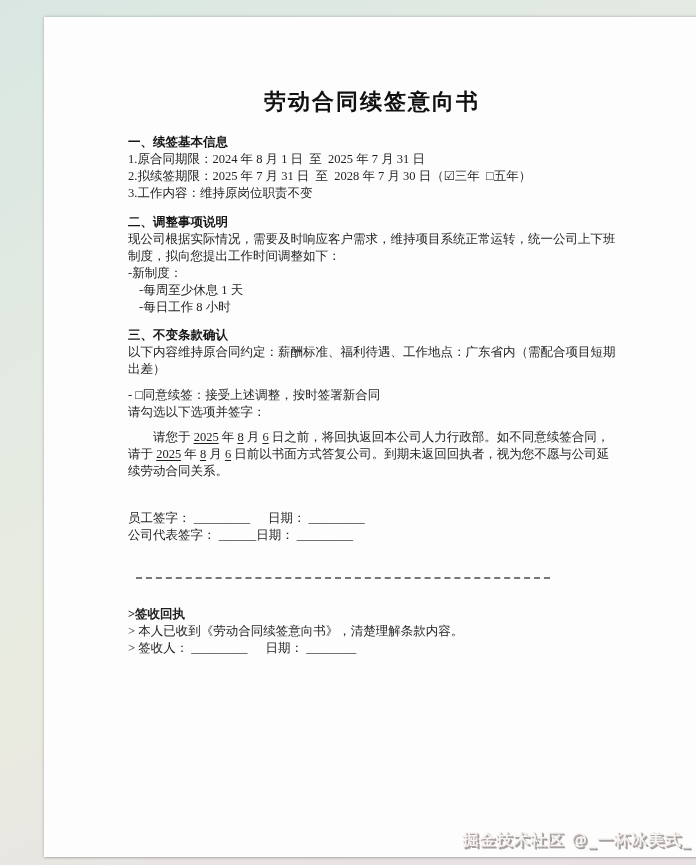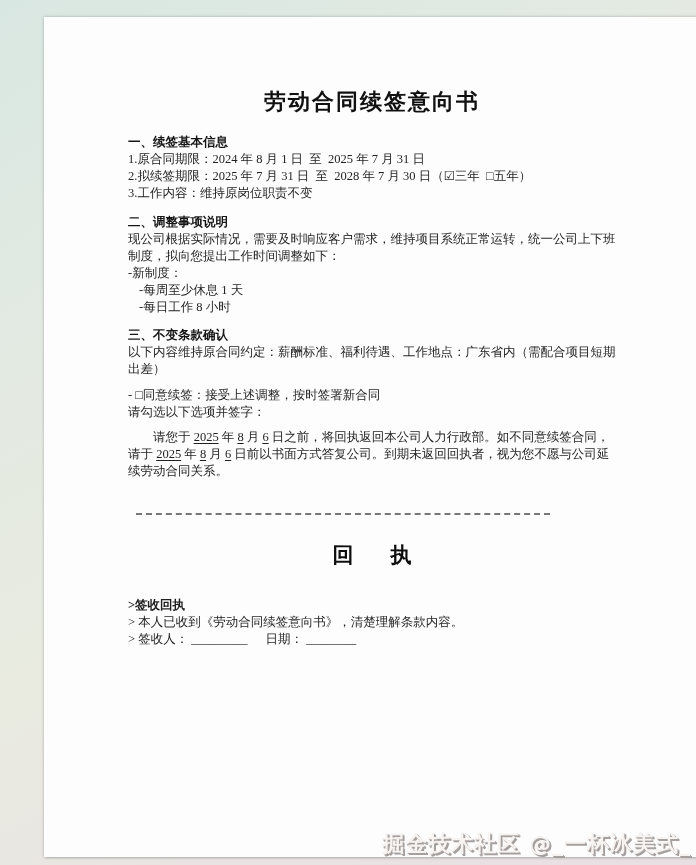--- a/index.html
+++ b/index.html
@@ -75,23 +75,23 @@
     color: #0d0d0d;
     margin-top: 25px;
   }
   .receipt-title .char2 { margin-left: 37px; }
 
   .receipt-body { margin-top: 27px; }
   .receipt-body .bold { font-weight: 700; }
 
   .watermark {
     position: absolute;
-    right: 5px; bottom: 6px;
+    right: 5px; bottom: 14px;
     font-family: "DejaVu Sans", "Liberation Sans", sans-serif;
-    font-size: 22px;
+    font-size: 16px;
     font-weight: 600;
     letter-spacing: 1px;
     color: #f7f3f1;
     text-shadow: 2px 2px 0 #a5a09e, 1px 1px 0 #b5b0ae;
     white-space: nowrap;
   }
 </style>
 </head>
 <body>
 
@@ -124,24 +124,27 @@
 
       <div class="sec sec4">
         <div class="doc-line"><span>- </span><span>□</span><span>同意续签：接受上述调整，按时签署新合同</span></div>
         <div class="doc-line">请勾选以下选项并签字：</div>
       </div>
 
       <div class="notice">
         <div class="doc-line" style="text-indent:2em; display:block;"><span>请您于 </span><span class="u">2025</span><span> 年 </span><span class="u">8</span><span> 月 </span><span class="u">6</span><span> 日之前，将回执返回本公司人力行政部。如不同意续签合同，请于 </span><span class="u">2025</span><span> 年 </span><span class="u">8</span><span> 月 </span><span class="u">6</span><span> 日前以书面方式答复公司。到期未返回回执者，视为您不愿与公司延续劳动合同关系。</span></div>
       </div>
 
+      <div class="signatures">
+        <div class="doc-line"><span>员工签字：</span><span> _________</span><span class="date-gap">日期：</span><span> _________</span></div>
+        <div class="doc-line"><span>公司代表签字：</span><span> ______</span><span>日期：</span><span> _________</span></div>
+      </div>
 
       <div class="tear-line"></div>
 
-      <div class="receipt-title"><span>回</span><span class="char2">执</span></div>
 
       <div class="receipt-body">
         <div class="doc-line bold">&gt;签收回执</div>
         <div class="doc-line">&gt; 本人已收到《劳动合同续签意向书》，清楚理解条款内容。</div>
         <div class="doc-line"><span>&gt; 签收人：</span><span> _________</span><span class="date-gap">日期：</span><span> ________</span></div>
       </div>
 
     </div>
   </div>
 

